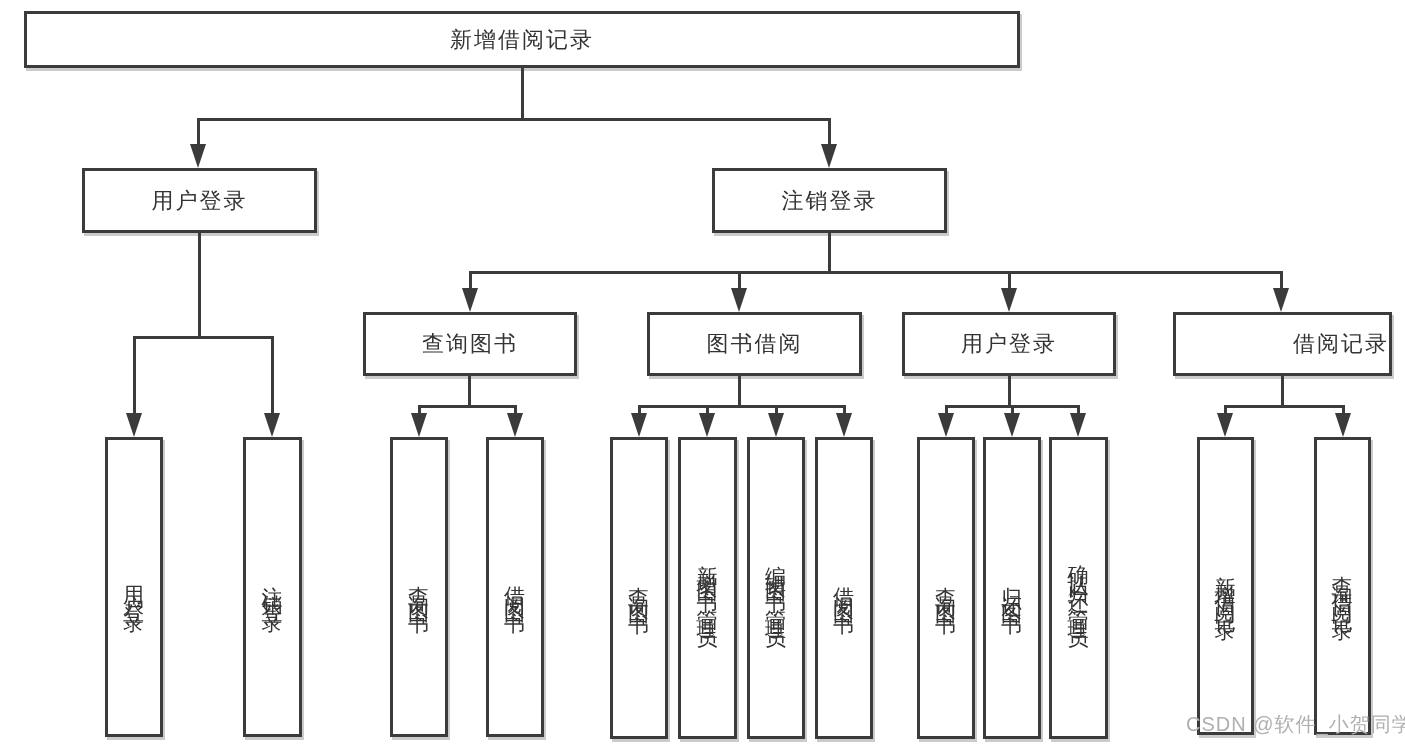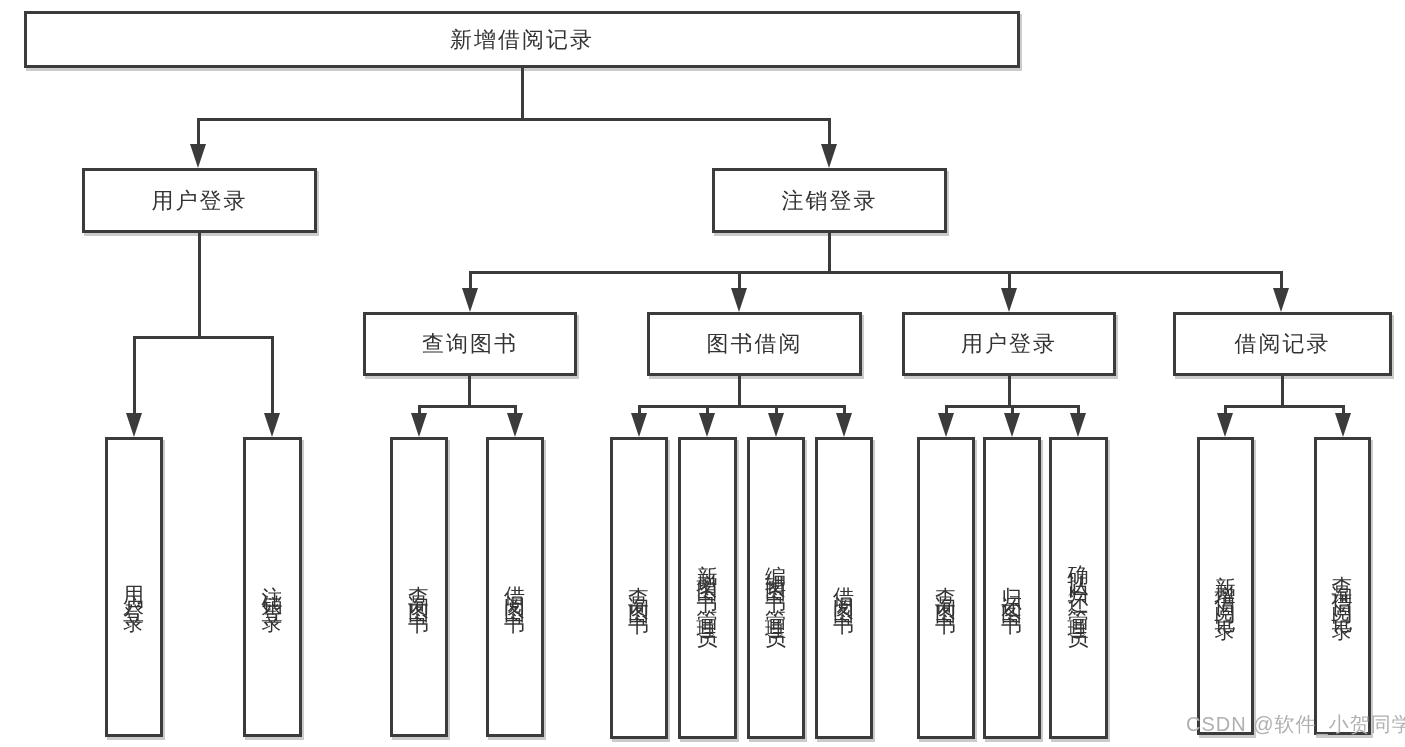--- a/index.html
+++ b/index.html
@@ -77,21 +77,21 @@
 
   <div class="box" style="left:363px;top:312px;width:214px;height:64px;">
     <span>查询图书</span>
   </div>
   <div class="box" style="left:632px;top:312px;width:215px;height:64px;margin-left:15px;">
     <span>图书借阅</span>
   </div>
   <div class="box" style="left:902px;top:312px;width:214px;height:64px;">
     <span>用户登录</span>
   </div>
-  <div class="box" style="left:1173px;top:312px;width:219px;height:64px;">
+  <div class="box" style="left:1173px;top:312px;width:219px;height:64px;justify-content:flex-end;">
     <span>借阅记录</span>
   </div>
 
   <div class="vline" style="left:468px;top:376px;height:31px;"></div>
   <div class="hline" style="left:418px;top:405px;width:99px;"></div>
   <div class="vline" style="left:418px;top:405px;height:12px;"></div>
   <div class="arrow" style="left:411px;top:413px;"></div>
   <div class="vline" style="left:514px;top:405px;height:12px;"></div>
   <div class="arrow" style="left:507px;top:413px;"></div>
 

